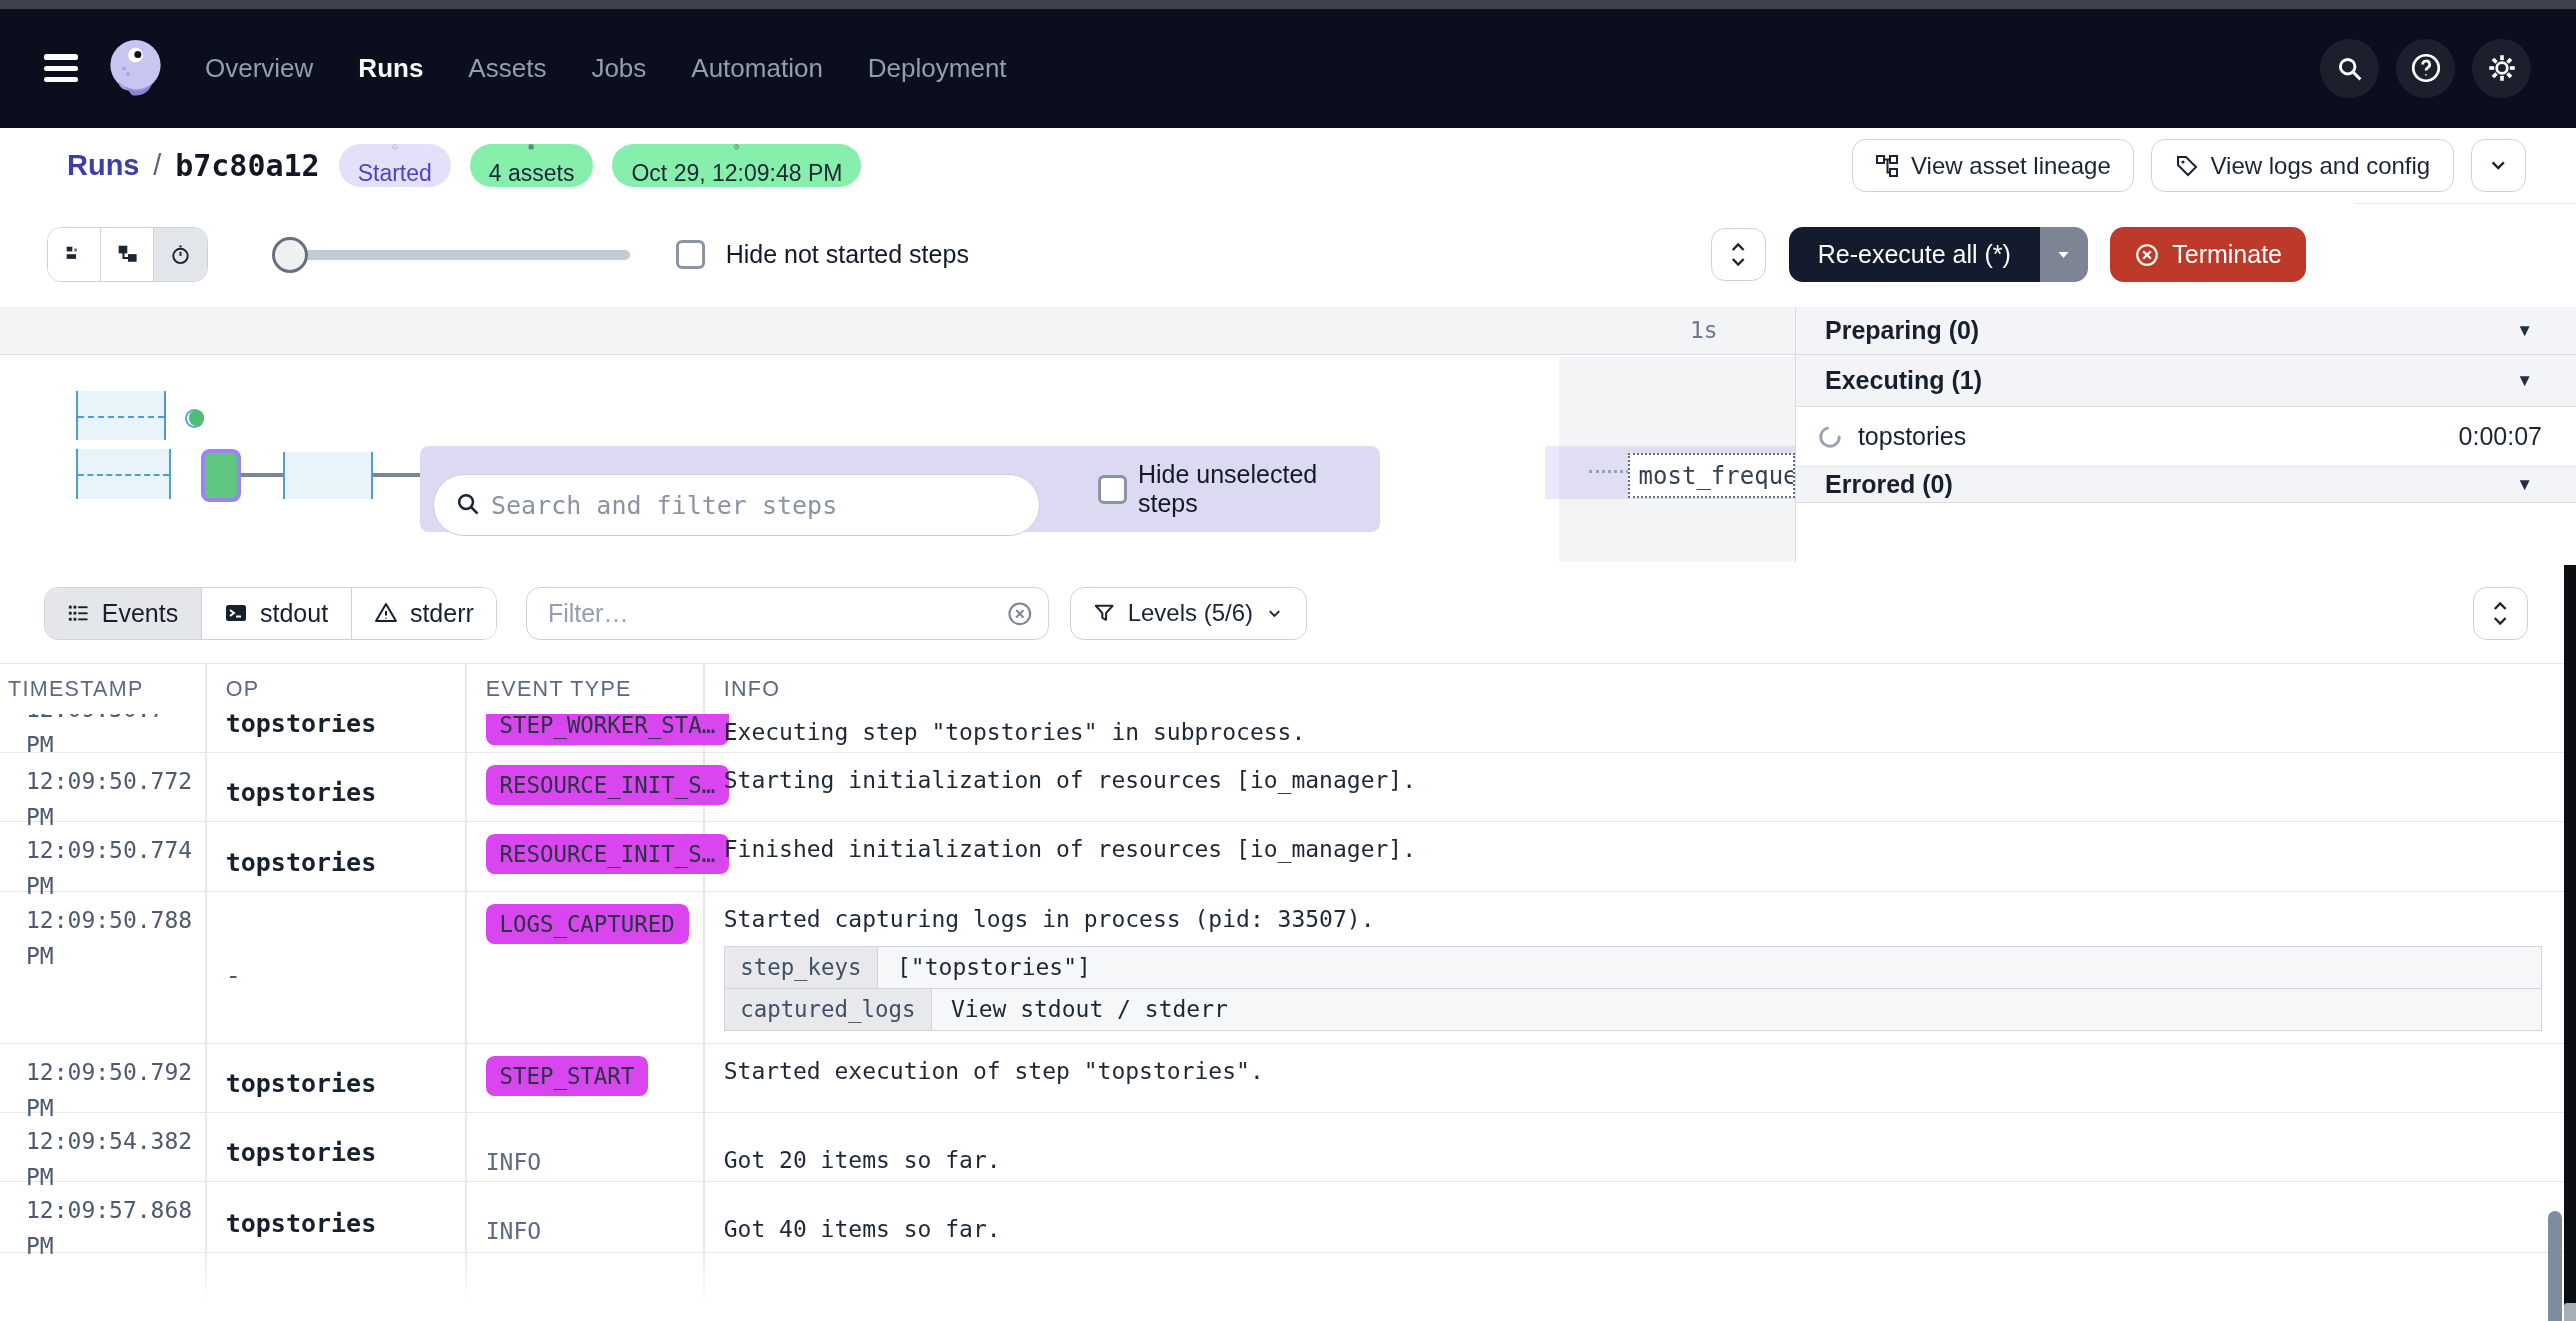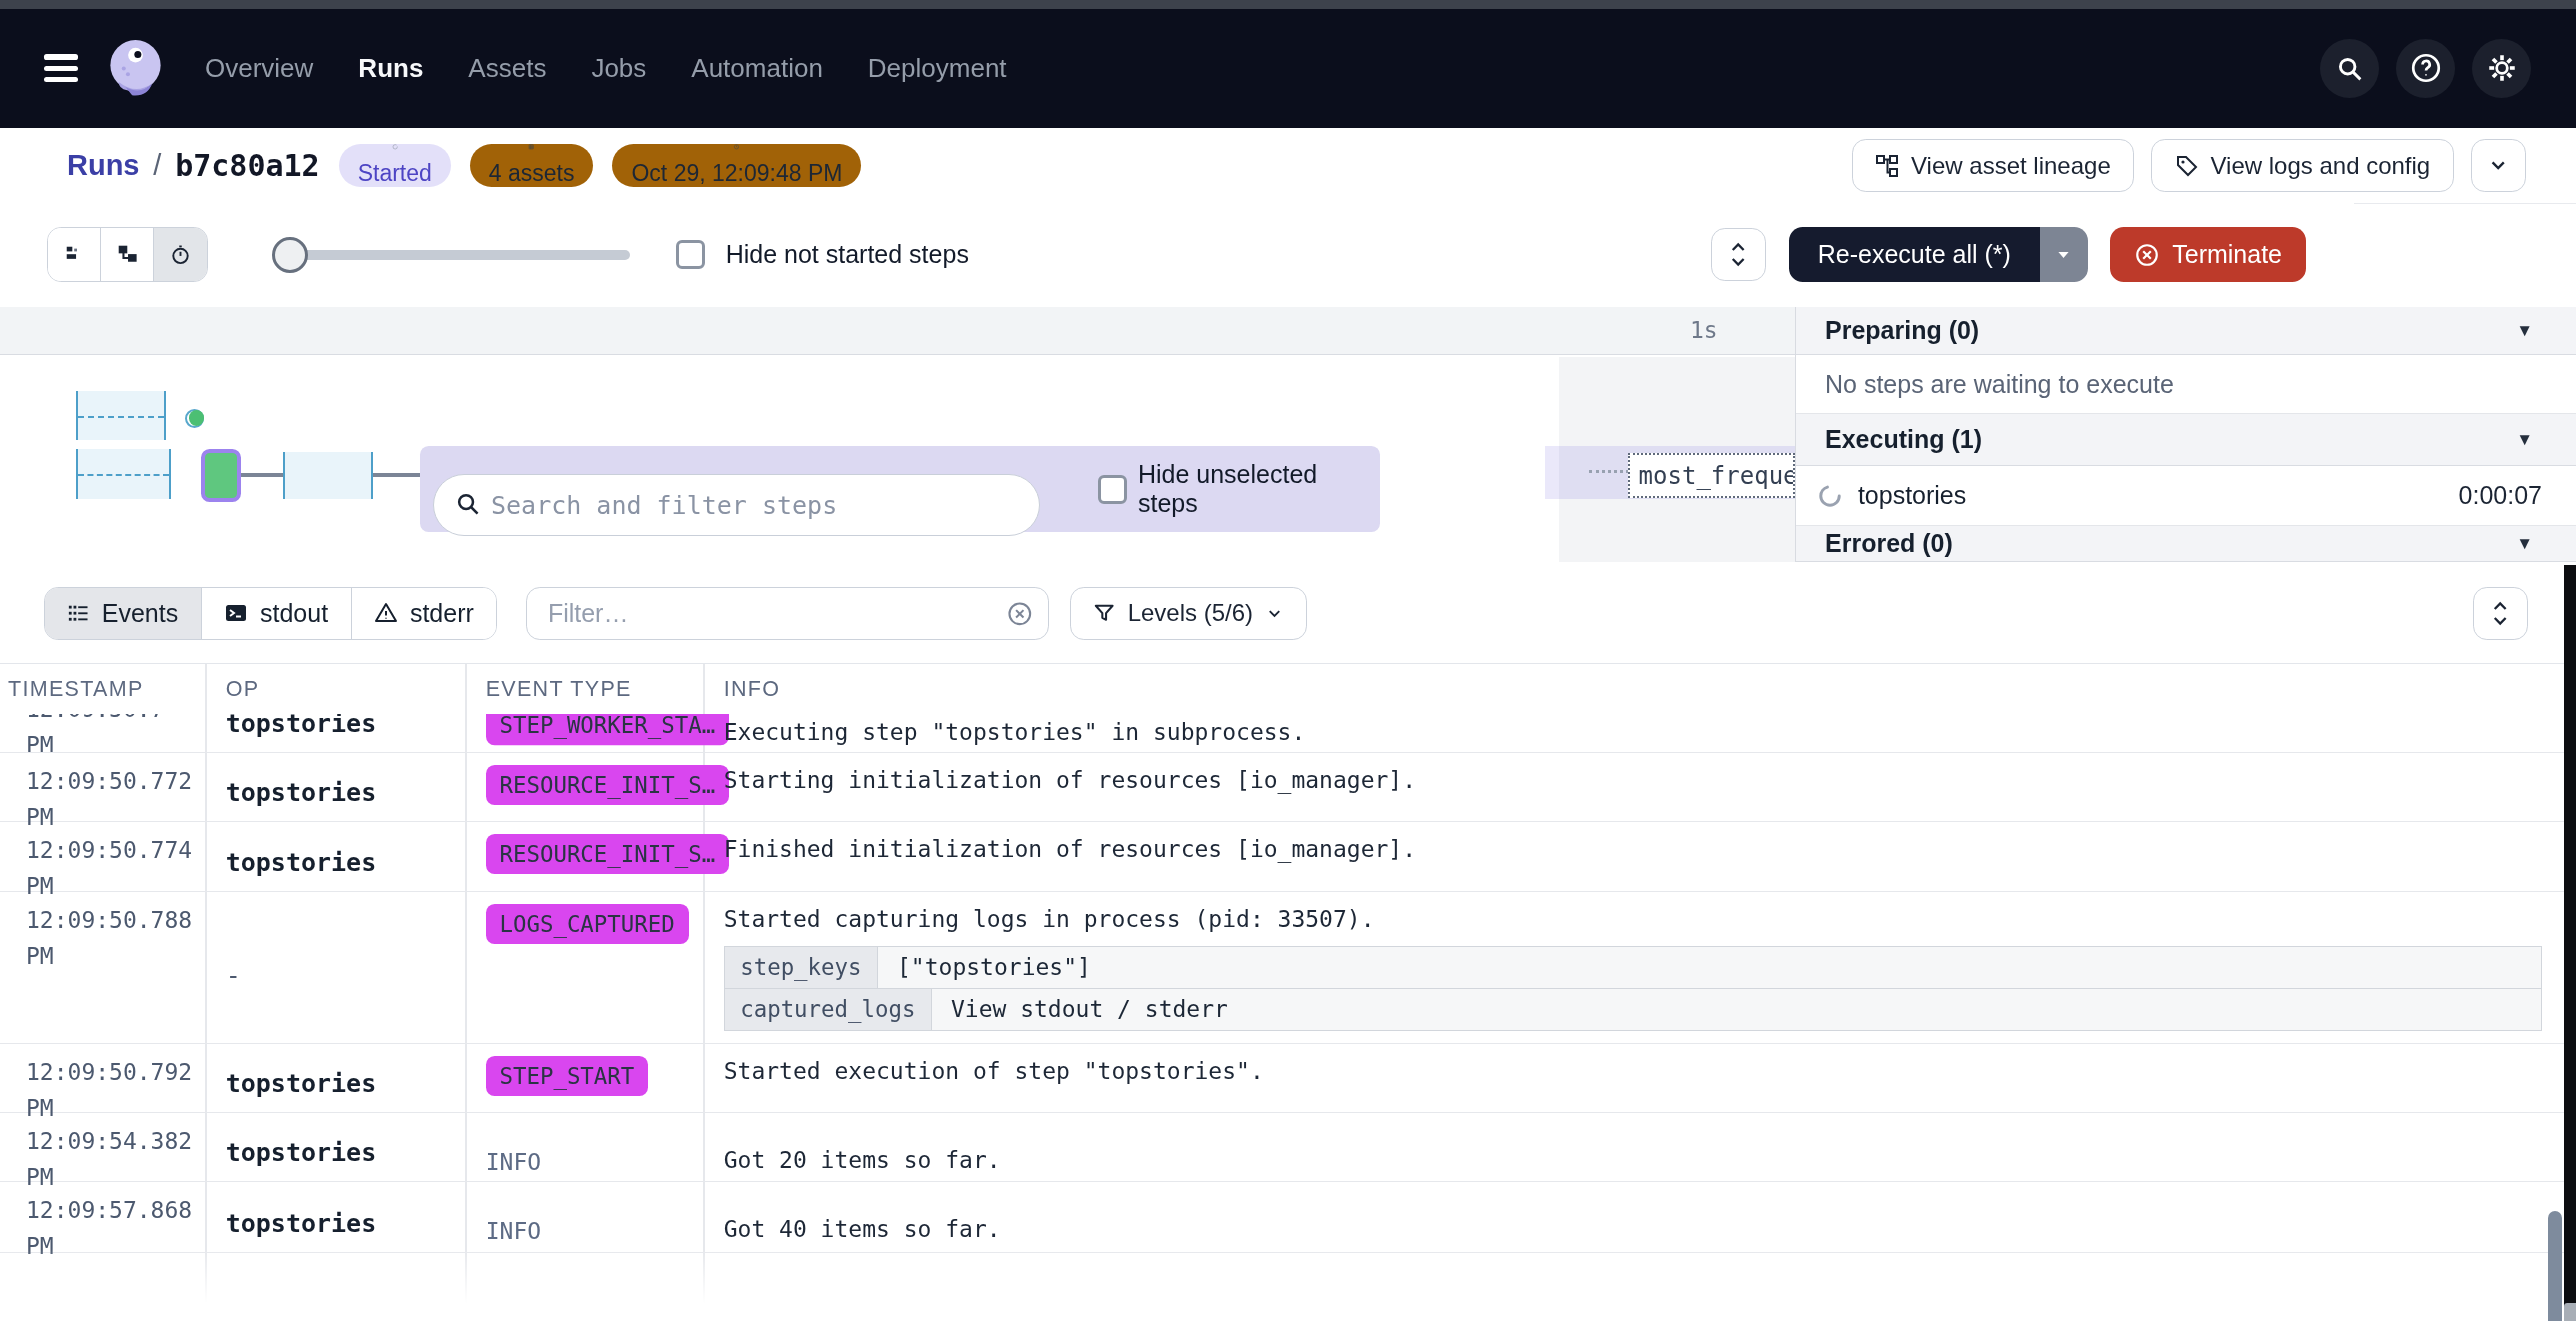--- a/index.html
+++ b/index.html
@@ -24,21 +24,21 @@
   
   #crumb-row { position:absolute; left:0; top:128px; width:2576px; height:76px; background:#fff;
     border-bottom:1.7px solid #e8eaee; display:flex; align-items:center; }
   #crumb { margin-left:67px; display:flex; align-items:center; font-size:29px; }
   #crumb .root { color:#3b3fa6; font-weight:700; cursor:pointer; }
   #crumb .sep { color:#5a6476; margin:0 13.8px; font-weight:400; }
   #crumb .runid { font-weight:700; font-size:30px; color:#121726; }
   .badge { display:inline-flex; align-items:center; gap:10.3px; height:43px; border-radius:21.5px;
     padding:0 19px; font-size:23px; margin-left:19px;flex-direction:column; }
   .badge.started { background:#e3e0f9; color:#4d44c4; }
-  .badge.gray { background:#a16207; color:#1d2735; }
+  .badge.gray { background:#86efac; color:#1d2735; }
   #crumb-actions { margin-left:auto; margin-right:50px; display:flex; gap:17px; }
   .btn { display:inline-flex; align-items:center; gap:12px; height:53px; padding:0 22.4px;
     border:1.7px solid #ccd2db; border-radius:13.8px; background:#fff; font-size:24px; color:#1b2433;
     cursor:pointer; white-space:nowrap; }
   .btn.icon-only { padding:0 15.5px; }
 
   
   #toolbar-row { position:absolute; left:0; top:203px; width:2354px; height:103px; background:#fff;
     display:flex; align-items:center; }
   #view-toggle { margin-left:47px; display:flex; border:1.7px solid #ccd2db; border-radius:13.8px; overflow:hidden; }
@@ -372,23 +372,20 @@
         <span>Hide unselected steps</span>
       </label>
     </div>
   </div>
 
   <div id="step-panel">
     <div class="panel-header" id="ph-preparing">
       <span>Preparing (0)</span>
       <span class="tri">▼</span>
     </div>
-    <div class="panel-row" id="pr-empty">
-      <span>No steps are waiting to execute</span>
-    </div>
     <div class="panel-header" id="ph-executing">
       <span>Executing (1)</span>
       <span class="tri">▼</span>
     </div>
     <div class="panel-row" id="pr-step">
       <svg width="24" height="24" viewBox="0 0 26 26" fill="none">
         <circle cx="13" cy="13" r="10" stroke="#9aa2b0" stroke-width="3.2" stroke-dasharray="44 19" stroke-linecap="round"></circle>
         </svg>
       <span class="name">topstories</span>
       <span class="dur">0:00:07</span>

